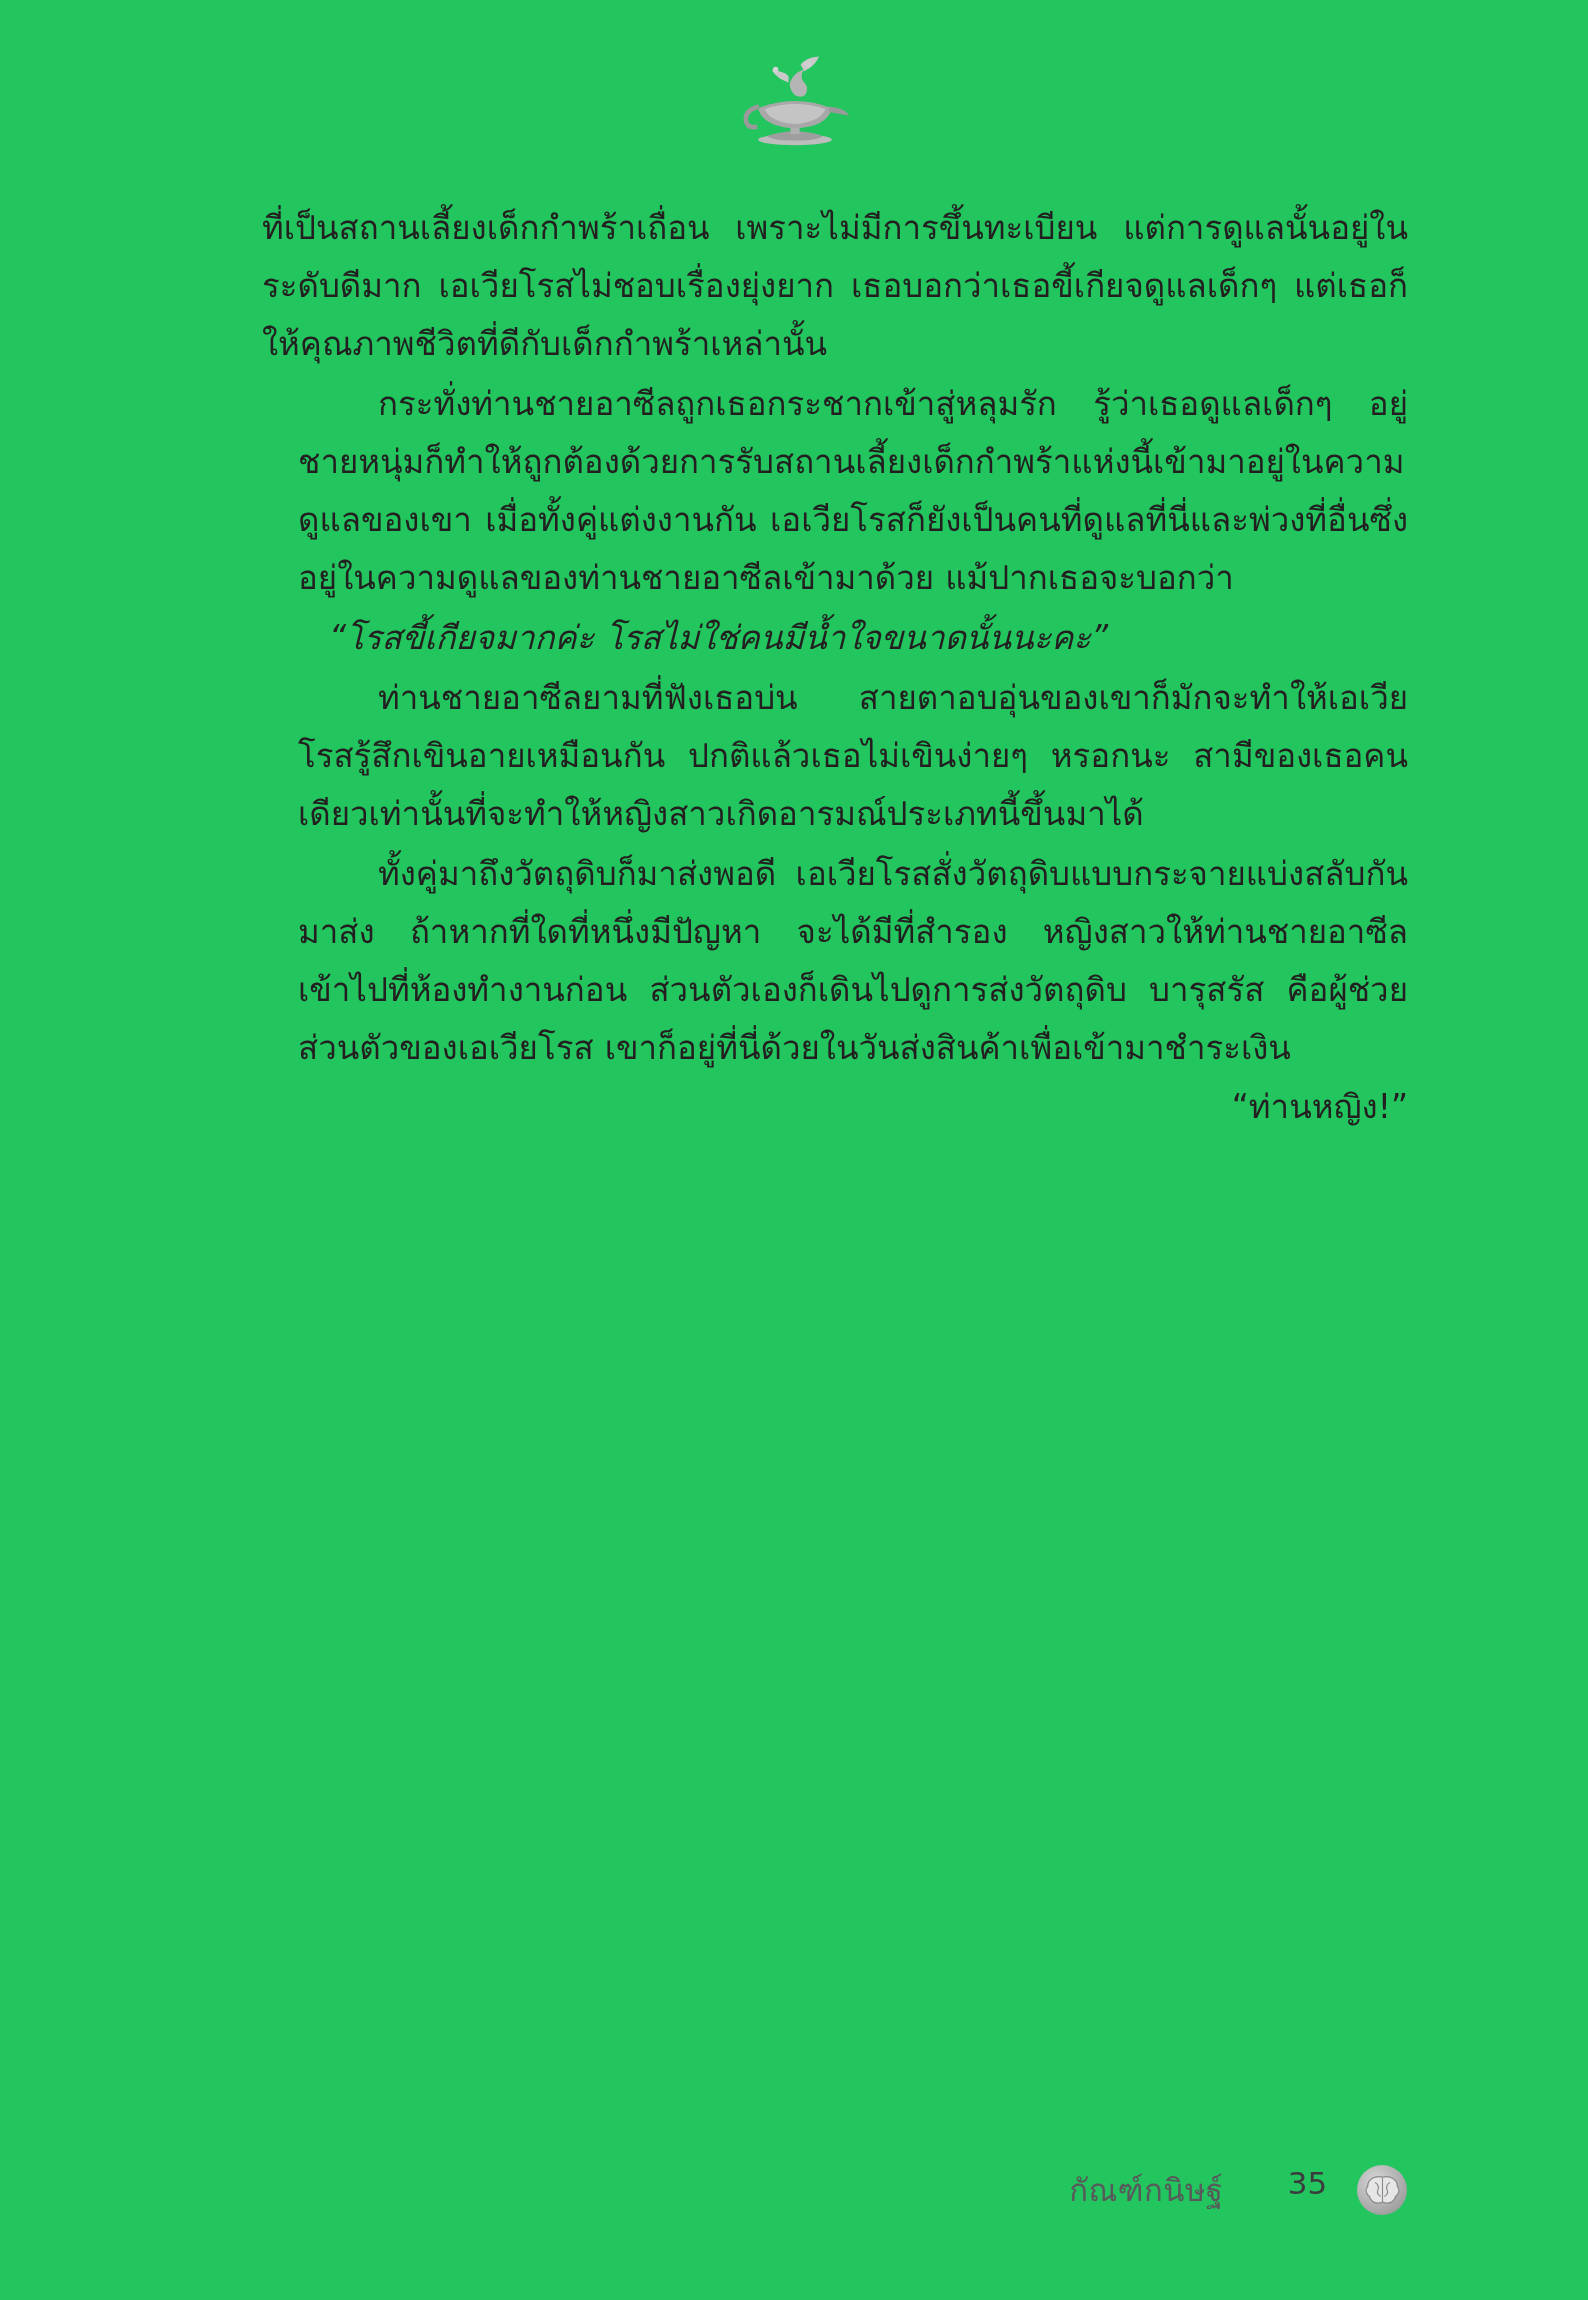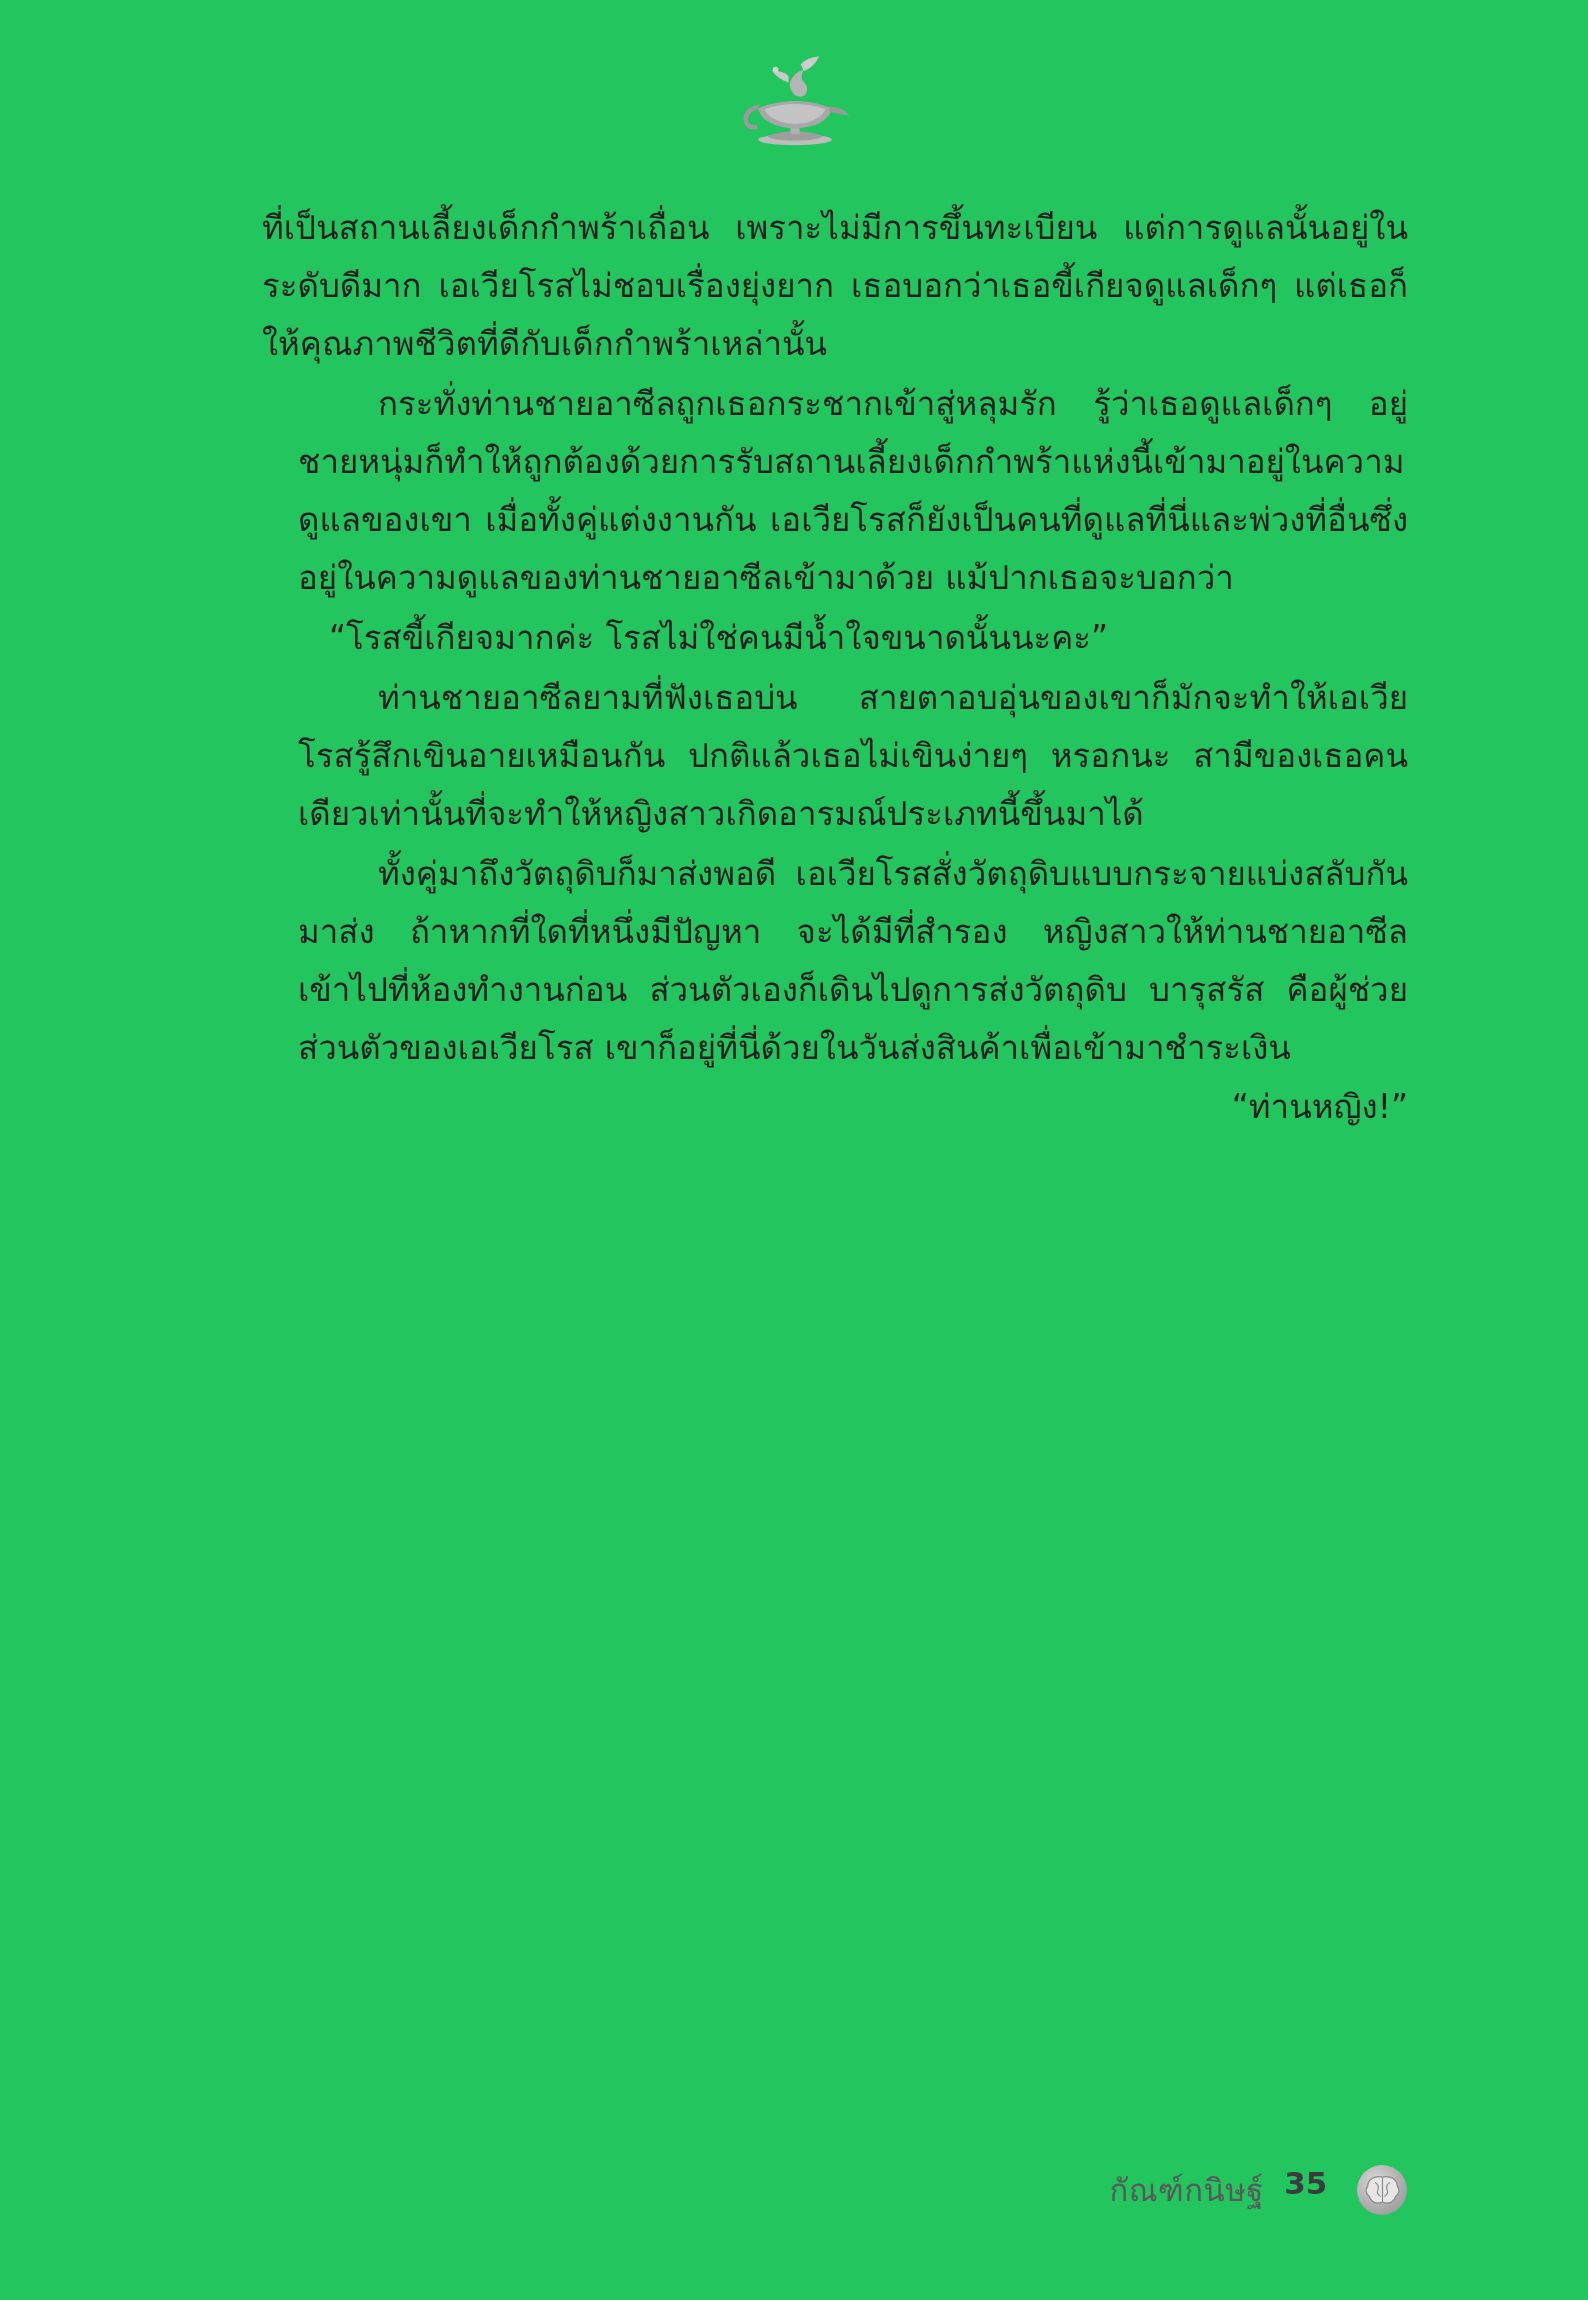--- a/index.html
+++ b/index.html
@@ -54,20 +54,21 @@
     word-spacing: 0.02em;
   }
   .para.indent {
     text-indent: 80px;
     margin-left: 36px;
   }
   .para.indent-small {
     text-indent: 67px;
   }
   .para.quote {
+    font-style: italic;
     text-indent: 67px;
   }
   .para.last-line-left {
     text-align: right;
   }
 
   
   .footer {
     position: absolute;
     bottom: 85px;
@@ -76,21 +77,22 @@
     gap: 20.4px;
   }
   .footer-title {
     font-size: 31px;
     color: #58595b;
     letter-spacing: 0.5px;
   }
   .footer-page {
     font-size: 31px;
     color: #3b3b3d;
-    font-weight: bold;
+    font-weight: normal;
+    margin-left: 44px;
   }
   .footer-emblem {
     width: 50px;
     height: 50px;
     border-radius: 50%;
     background: radial-gradient(circle at 38% 34%, #d8d8d8 0%, #b6b6b6 45%, #8c8c8c 100%);
     display: flex;
     align-items: center;
     justify-content: center;
     margin-left: 9.3px;

